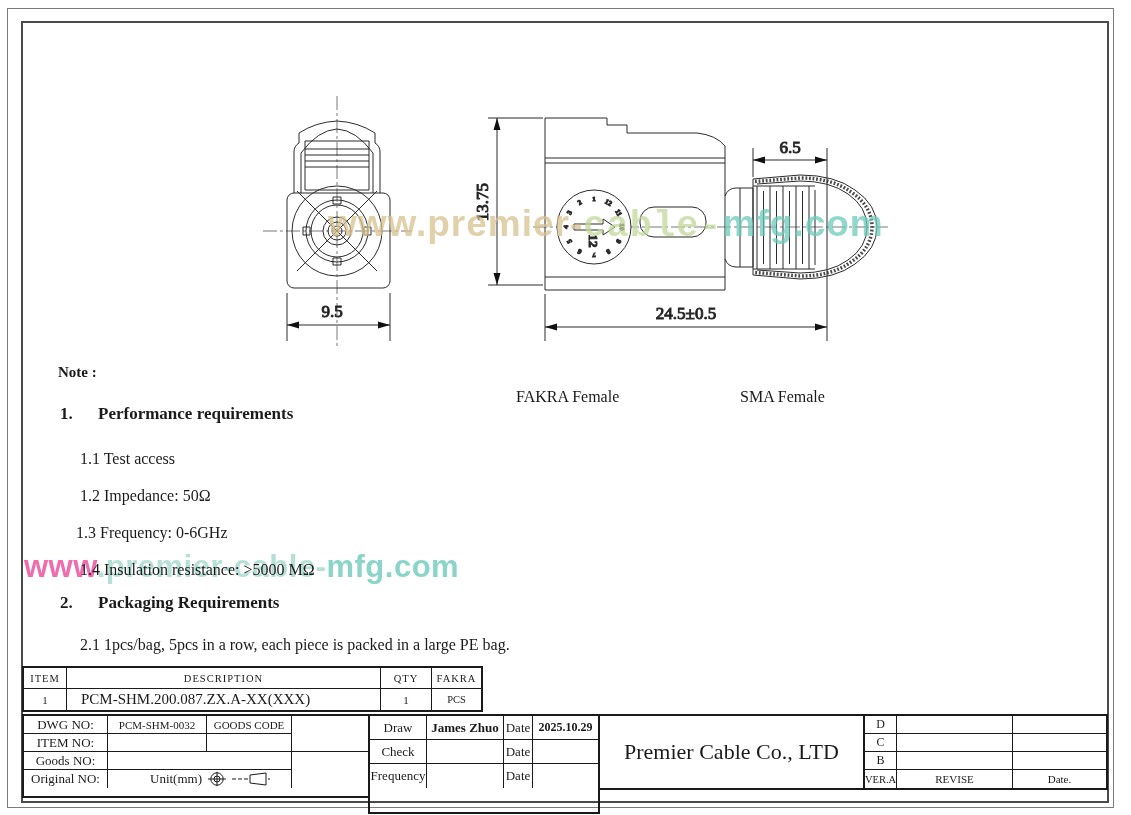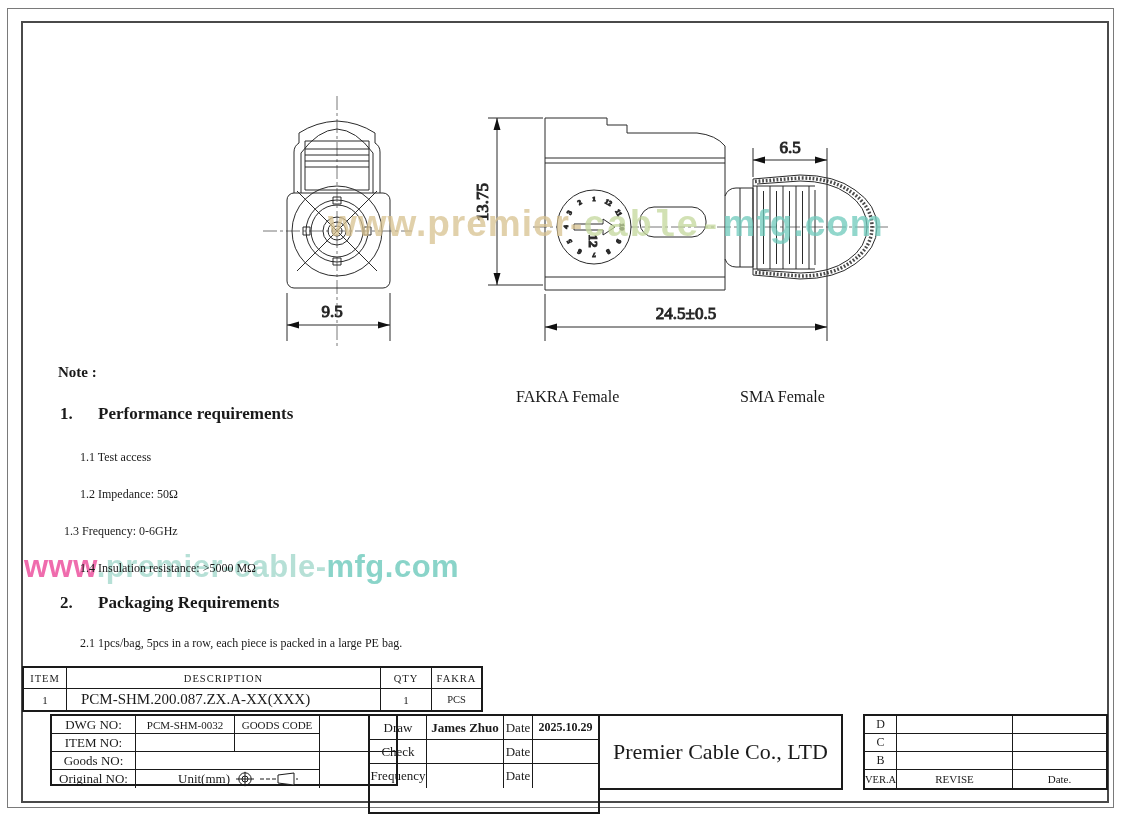--- a/index.html
+++ b/index.html
@@ -16,37 +16,37 @@
   .wm{position:absolute;white-space:nowrap;font-family:"Liberation Sans",sans-serif;font-weight:bold;pointer-events:none;}
   .wm-top{left:328px;top:203px;font-size:37px;letter-spacing:1px;opacity:.75;}
   .wm-bottom{left:24px;top:549px;font-size:31px;letter-spacing:.5px;opacity:.8;}
   .wm-t1{color:#d8c290;} .wm-t2{color:#c4d89c;font-family:Liberation Mono, monospace;} .wm-t3{color:#6ecabc;}
   .wm-b1{color:#ec4899;} .wm-b2{color:#a5d9cd;} .wm-b3{color:#6ecabc;}
 
   .abs{position:absolute;white-space:nowrap;}
   .note-head{left:58px;top:364px;font-size:15px;font-weight:bold;}
   .sec-title{font-size:17px;font-weight:bold;display:flex;}
   .sec-title .num{display:inline-block;width:38px;}
-  .note-item{font-size:12px;}
+  .note-item{font-size:16px;}
   .view-label{font-size:16px;}
 
   .g{position:absolute;display:grid;border:2px solid #1a1a1a;box-sizing:border-box;}
   .c{display:flex;align-items:center;justify-content:center;border-right:1px solid #1a1a1a;
      border-bottom:1px solid #1a1a1a;overflow:hidden;white-space:nowrap;box-sizing:border-box;}
   .nr{border-right:none;} .nb{border-bottom:none;}
   .s10{font-size:10.5px;} .s11{font-size:11px;} .s12{font-size:12px;} .s13{font-size:13px;} .s15{font-size:15px;}
   .bold{font-weight:bold;}
   .left{justify-content:flex-start;padding-left:14px;}
   .ls{letter-spacing:1px;}
 
   .tbl-item{left:22px;top:666px;width:461px;height:46px;grid-template-columns:43px 314px 51px 49px;grid-template-rows:21px 21px;}
   .band{position:absolute;left:22px;top:714px;width:1086px;height:76px;}
-  .g-left{left:0;top:0;width:348px;height:72px;grid-template-columns:84px 99px 85px 76px;grid-template-rows:18px 18px 18px 18px;margin-left:28px;}
+  .g-left{left:0;top:0;width:348px;height:84px;grid-template-columns:84px 99px 85px 76px;grid-template-rows:18px 18px 18px 18px;}
   .g-mid{left:346px;top:0;width:232px;height:100px;grid-template-columns:57px 77px 29px 65px;grid-template-rows:24px 24px 24px;}
-  .g-company{left:576px;top:0;width:245px;height:76px;border:2px solid #1a1a1a;box-sizing:border-box;
+  .g-company{left:576px;top:0;width:267px;height:76px;border:2px solid #1a1a1a;box-sizing:border-box;
              position:absolute;display:flex;align-items:center;justify-content:center;font-size:22px;}
   .g-right{left:841px;top:0;width:245px;height:76px;grid-template-columns:32px 116px 93px;grid-template-rows:18px 18px 18px 18px;}
   .unitcell{gap:4px;padding-left:42px;justify-content:flex-start;font-size:13px;}
 </style>
 </head>
 <body>
 
 <div class="sheet">
 
   <div class="outer-frame"></div>
@@ -178,21 +178,21 @@
   <div class="abs view-label" style="left:516px;top:388px;">FAKRA Female</div>
   <div class="abs view-label" style="left:740px;top:388px;">SMA Female</div>
 
   <div class="abs note-head">Note :</div>
   <div class="abs sec-title" style="left:60px;top:404px;">
     <span class="num">1.</span>
     <span>Performance requirements</span>
   </div>
   <div class="abs note-item" style="left:80px;top:450px;">1.1 Test access</div>
   <div class="abs note-item" style="left:80px;top:487px;">1.2 Impedance: 50Ω</div>
-  <div class="abs note-item" style="left:64px;top:524px;">1.3 Frequency: 0-6GHz</div>
+  <div class="abs note-item" style="left:76px;top:524px;">1.3 Frequency: 0-6GHz</div>
   <div class="abs note-item" style="left:80px;top:561px;">1.4 Insulation resistance: &gt;5000 MΩ</div>
   <div class="abs sec-title" style="left:60px;top:593px;">
     <span class="num">2.</span>
     <span>Packaging Requirements</span>
   </div>
   <div class="abs note-item" style="left:80px;top:636px;">2.1 1pcs/bag, 5pcs in a row, each piece is packed in a large PE bag.</div>
 
   <div class="g tbl-item">
     <div class="c s10 ls">ITEM</div>
     <div class="c s10 ls">DESCRIPTION</div>

